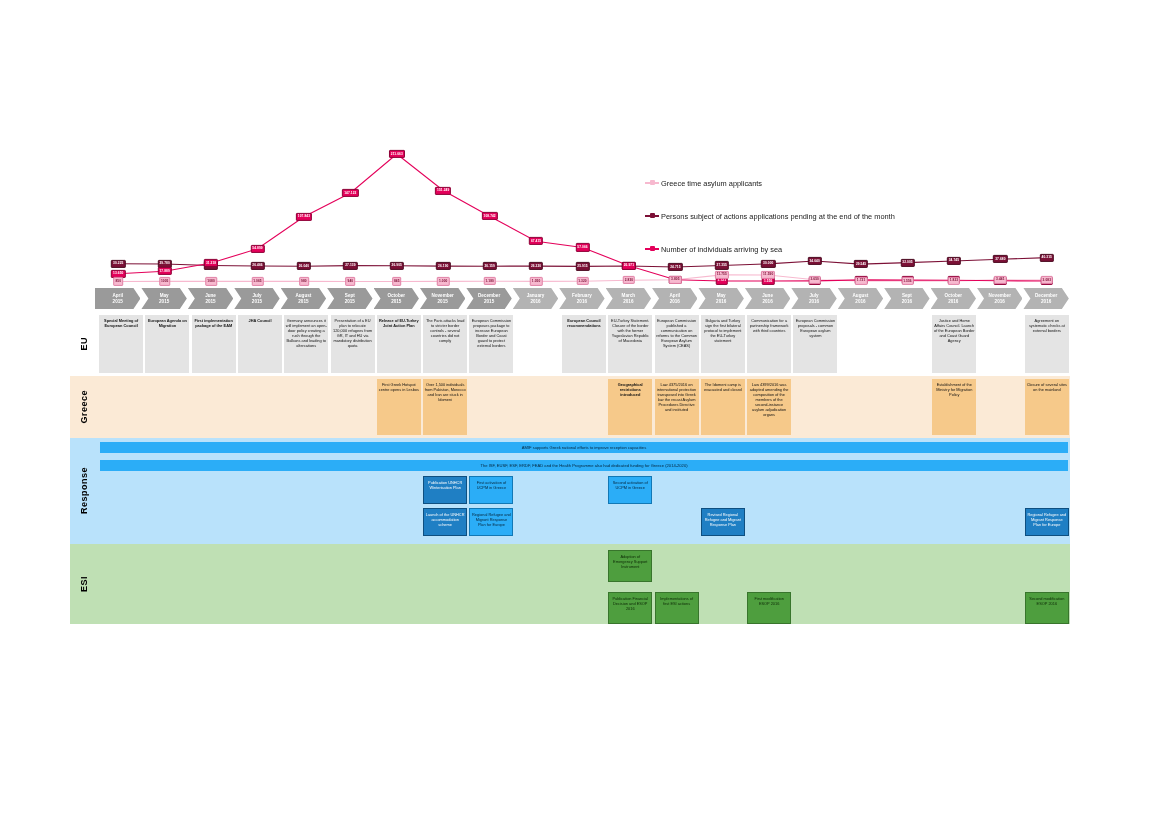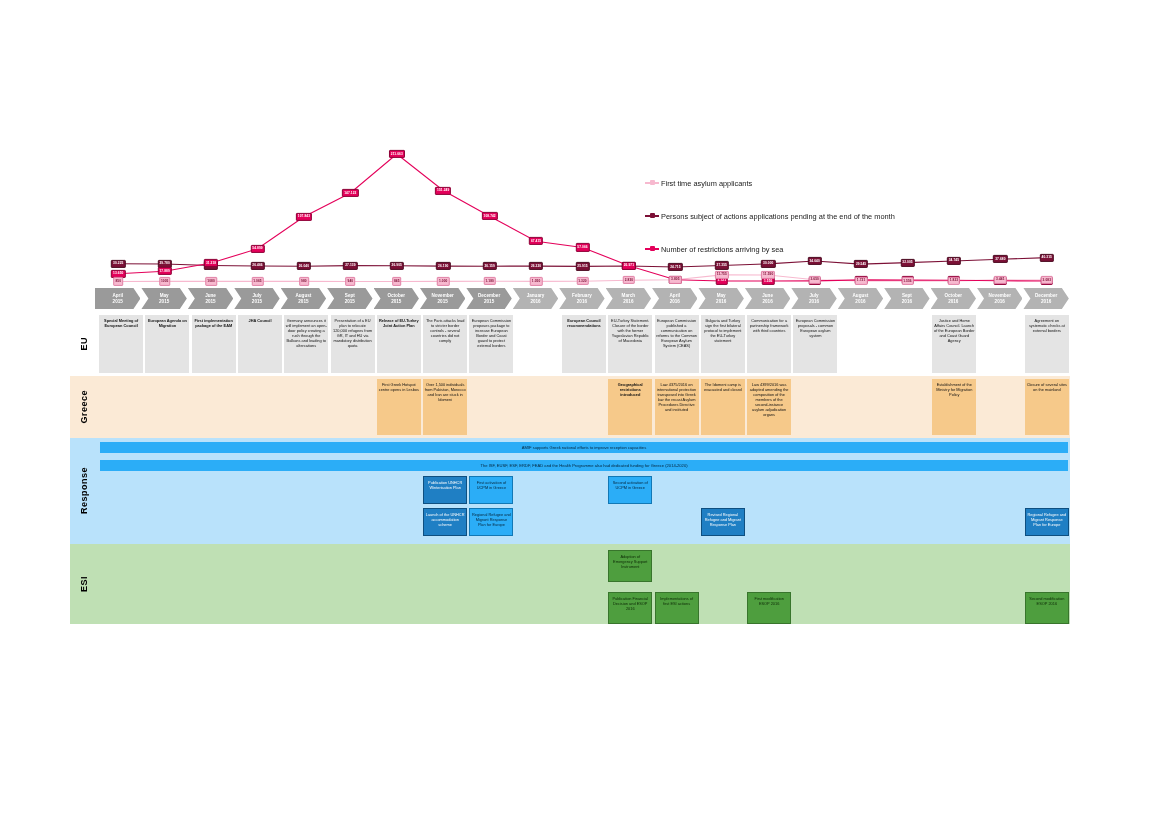--- a/index.html
+++ b/index.html
@@ -135,35 +135,35 @@
         <div class="lbl first" style="left: 976.786px; top: 140.136px;">3.083</div>
       </div>
   </div>
 
   <div id="legend">
     <div class="lg-row">
       <span class="lg-mark">
         <i style="background:#f7b9cf"></i>
           <b style="background:#f7b9cf"></b>
       </span>
-      <span class="lg-txt">First time asylum applicants</span>
+      <span class="lg-txt">Greece time asylum applicants</span>
     </div>
     <div class="lg-row">
       <span class="lg-mark">
         <i style="background:#7c1036"></i>
           <b style="background:#7c1036"></b>
       </span>
       <span class="lg-txt">Persons subject of actions applications pending at the end of the month</span>
     </div>
     <div class="lg-row">
       <span class="lg-mark">
         <i style="background:#e4005a"></i>
           <b style="background:#e4005a"></b>
       </span>
-      <span class="lg-txt">Number of restrictions arriving by sea</span>
+      <span class="lg-txt">Number of individuals arriving by sea</span>
     </div>
   </div>
 
   <div id="timeline">
       <div class="chev first" style="width: 45.4286px;">
         <span>April</span>
         <span>2015</span>
       </div>
       <div class="chev" style="width: 45.4286px;">
         <span>May</span>

